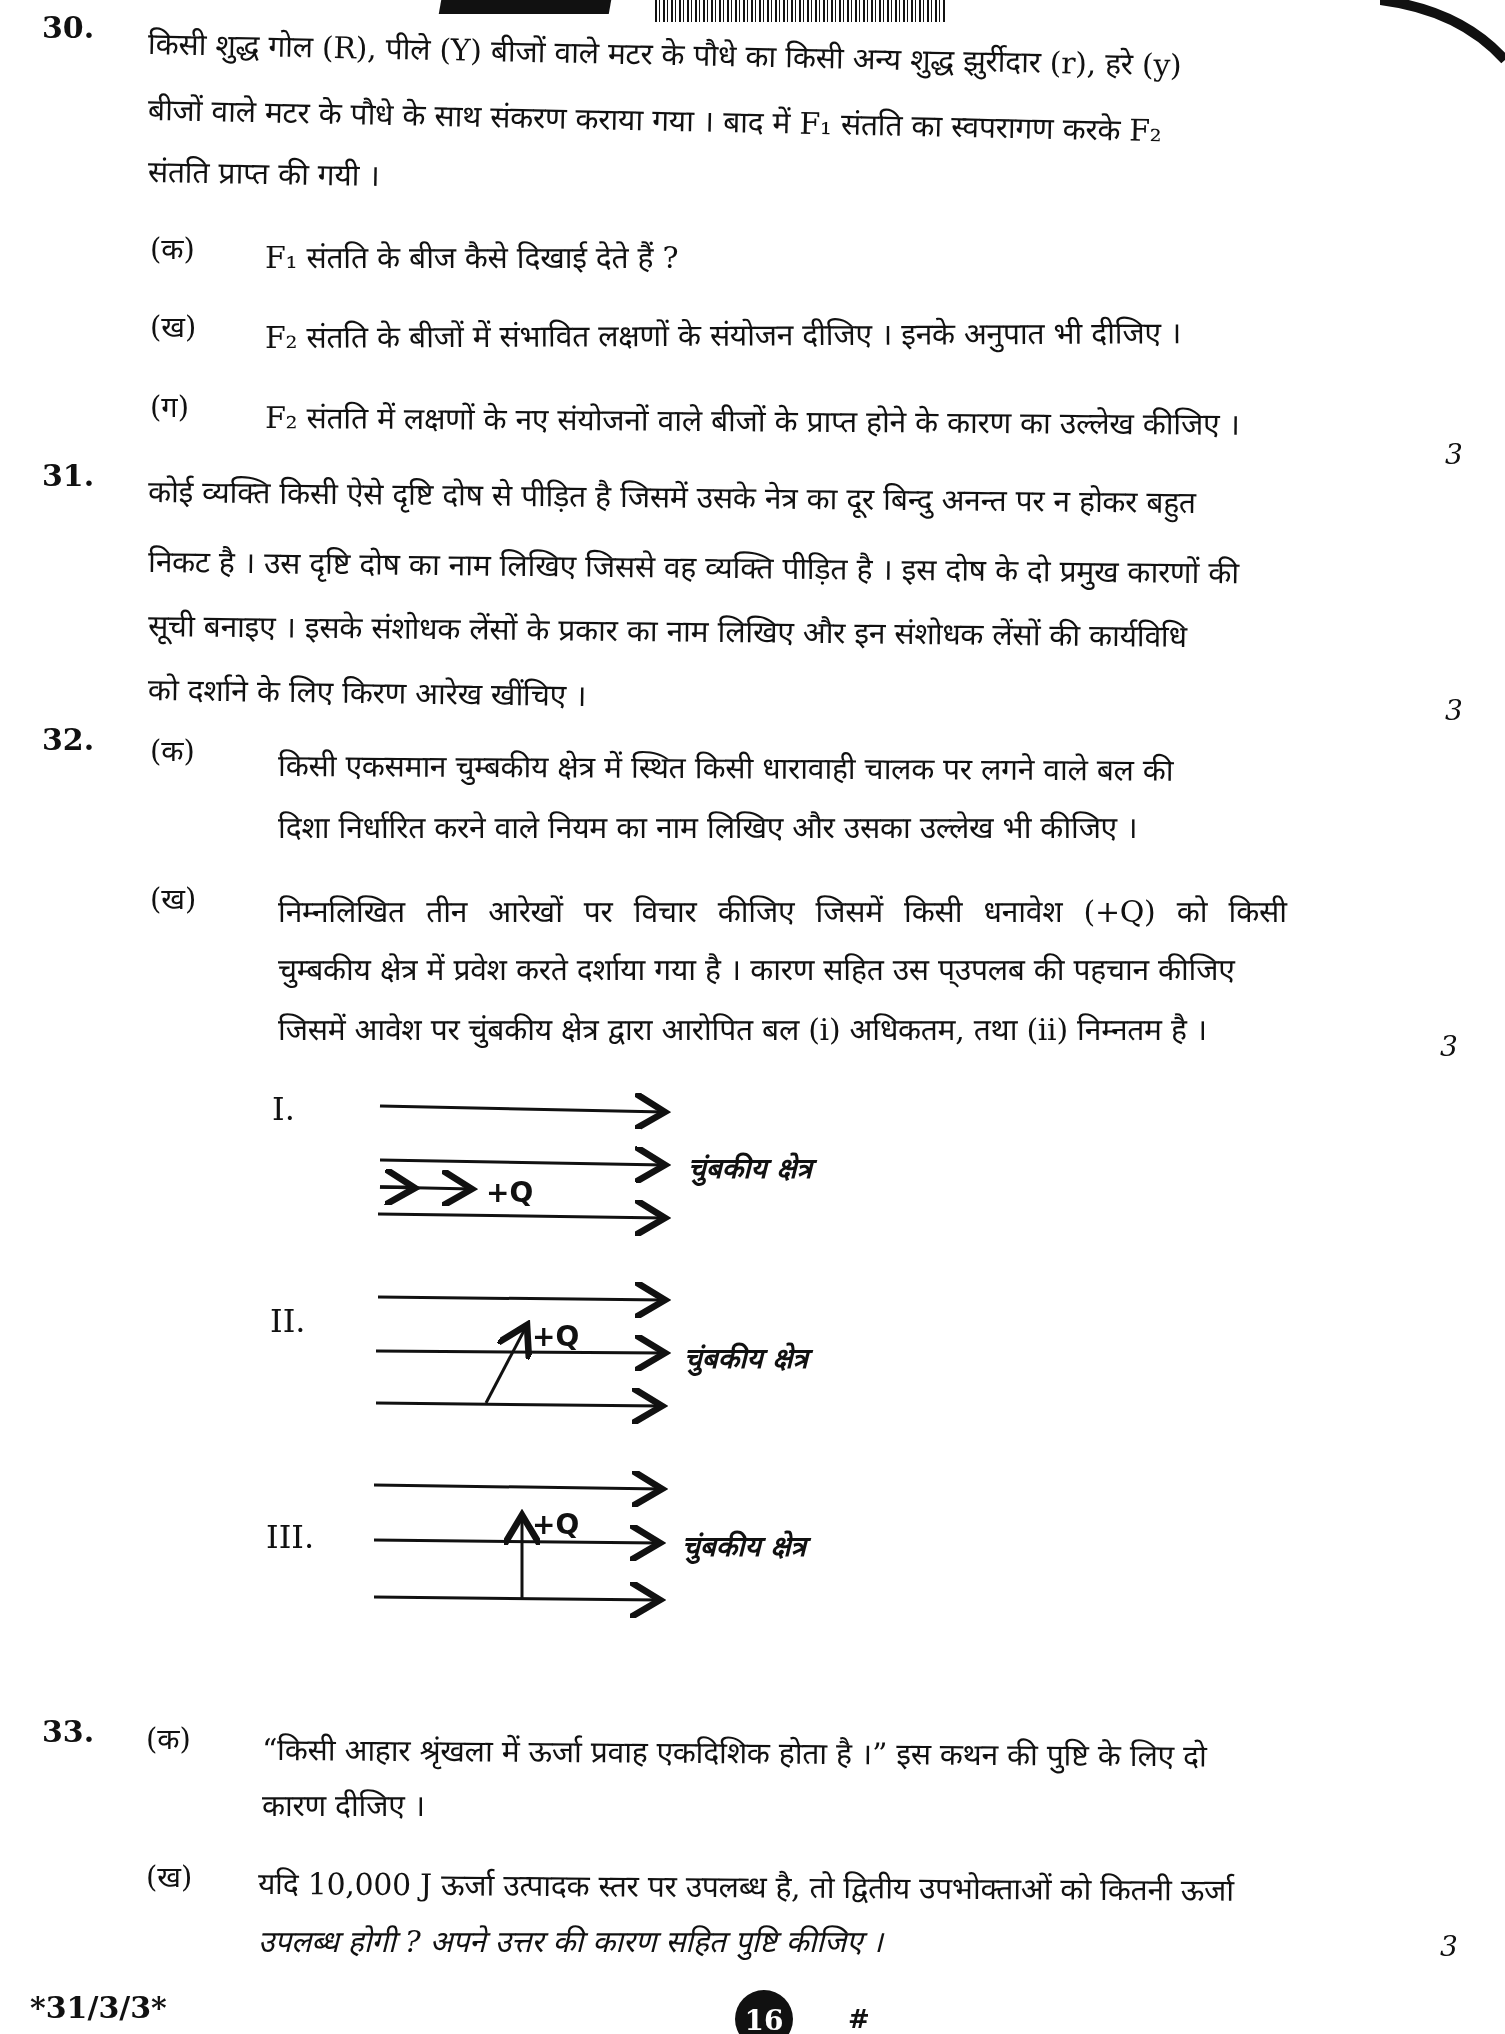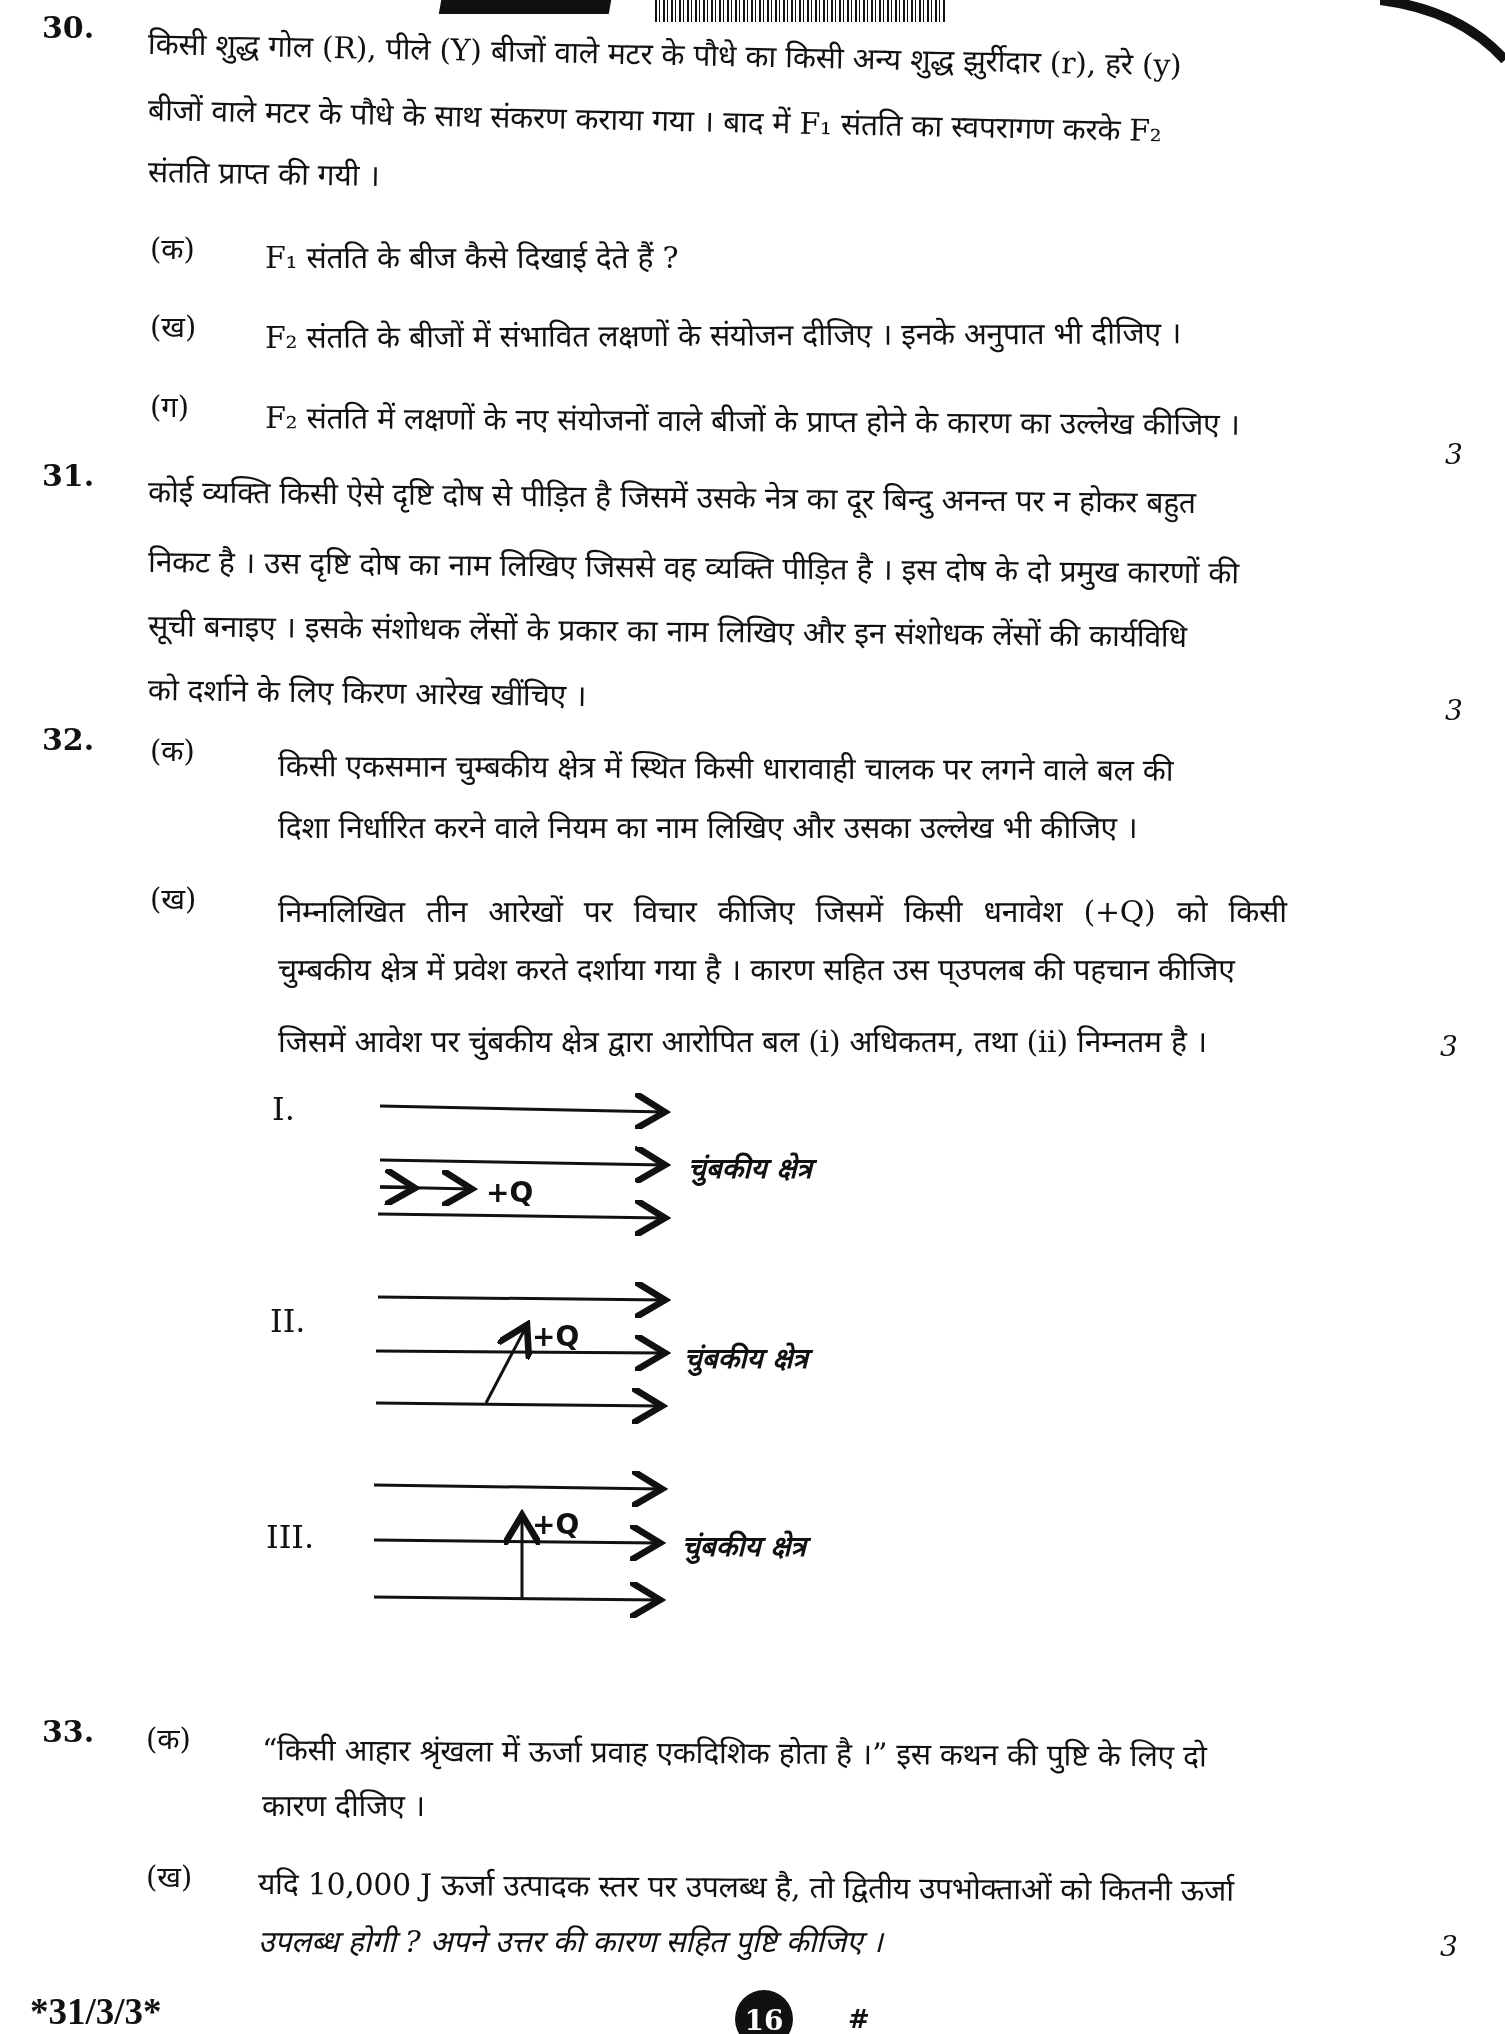--- a/index.html
+++ b/index.html
@@ -6,21 +6,21 @@
   body { width:1505px; height:2034px; position:relative; overflow:hidden;
          font-family:"DejaVu Serif", serif; color:#111; }
   .abs { position:absolute; }
   .qnum { font-family:"DejaVu Serif", serif; font-weight:bold; font-size:30px;margin-left:12px; }
   .sub { font-size:29px; }
   .line { font-size:30px; white-space:nowrap; letter-spacing:-0.3px; }
   .marks { font-size:28px; font-style:italic; }
   .diag-label { font-size:32px; font-family:"DejaVu Serif", serif; }
   .field-label { font-size:28px; font-weight:bold;font-style:italic; }
   .q-label { font-size:28px; font-weight:bold; font-family:"DejaVu Sans", sans-serif; }
-  .footer-code { font-size:37px; font-weight:bold;font-family:Liberation Serif, serif; }
+  .footer-code { font-size:30px; font-weight:bold; }
   .page-badge { width:58px; height:58px; border-radius:50%; background:#111; color:#fff;
                 font-size:28px; font-weight:bold; text-align:center; line-height:62px; }
 </style>
 </head>
 <body>
 
 <div class="abs" style="left:440px;top:0;width:170px;height:14px;background:#111;transform:skewX(-10deg);"></div>
 <div class="abs" style="left:655px;top:0;width:290px;height:22px;background:repeating-linear-gradient(90deg,#111 0 2px,#fff 2px 4px,#111 4px 5px,#fff 5px 8px);"></div>
 <svg class="abs" style="left:1380px;top:0;" width="125" height="70">
   <path d="M0,0 Q80,10 125,60" stroke="#111" stroke-width="10" fill="none"></path>
@@ -47,21 +47,21 @@
 <div class="abs marks" style="left:1445px;top:694px;">3</div>
 
 <div class="abs qnum" style="left:30px;top:722px;">32.</div>
 <div class="abs sub" style="left:150px;top:730px;">(क)</div>
 <div class="abs line" style="left:278px;top:744px;transform:rotate(0.3deg);transform-origin:left;">किसी एकसमान चुम्बकीय क्षेत्र में स्थित किसी धारावाही चालक पर लगने वाले बल की</div>
 <div class="abs line" style="left:278px;top:806px;">दिशा निर्धारित करने वाले नियम का नाम लिखिए और उसका उल्लेख भी कीजिए ।</div>
 
 <div class="abs sub" style="left:150px;top:878px;">(ख)</div>
 <div class="abs line" style="left:278px;top:890px;word-spacing:12px;">निम्नलिखित तीन आरेखों पर विचार कीजिए जिसमें किसी धनावेश (+Q) को किसी</div>
 <div class="abs line" style="left:278px;top:948px;">चुम्बकीय क्षेत्र में प्रवेश करते दर्शाया गया है । कारण सहित उस प्उपलब की पहचान कीजिए</div>
-<div class="abs line" style="left:278px;top:1008px;margin-top:12px;">जिसमें आवेश पर चुंबकीय क्षेत्र द्वारा आरोपित बल (i) अधिकतम, तथा (ii) निम्नतम है ।</div>
+<div class="abs line" style="left:278px;top:1008px;">जिसमें आवेश पर चुंबकीय क्षेत्र द्वारा आरोपित बल (i) अधिकतम, तथा (ii) निम्नतम है ।</div>
 <div class="abs marks" style="left:1440px;top:1030px;">3</div>
 
 <svg class="abs" style="left:0;top:0;pointer-events:none;" width="1505" height="2034">
   <defs>
     <marker id="ah" markerWidth="12" markerHeight="12" refX="10" refY="6" orient="auto">
       <path d="M0,0 L10,6 L0,12" fill="none" stroke="#111" stroke-width="2.2"></path>
     </marker>
   </defs>
 
   <g>

